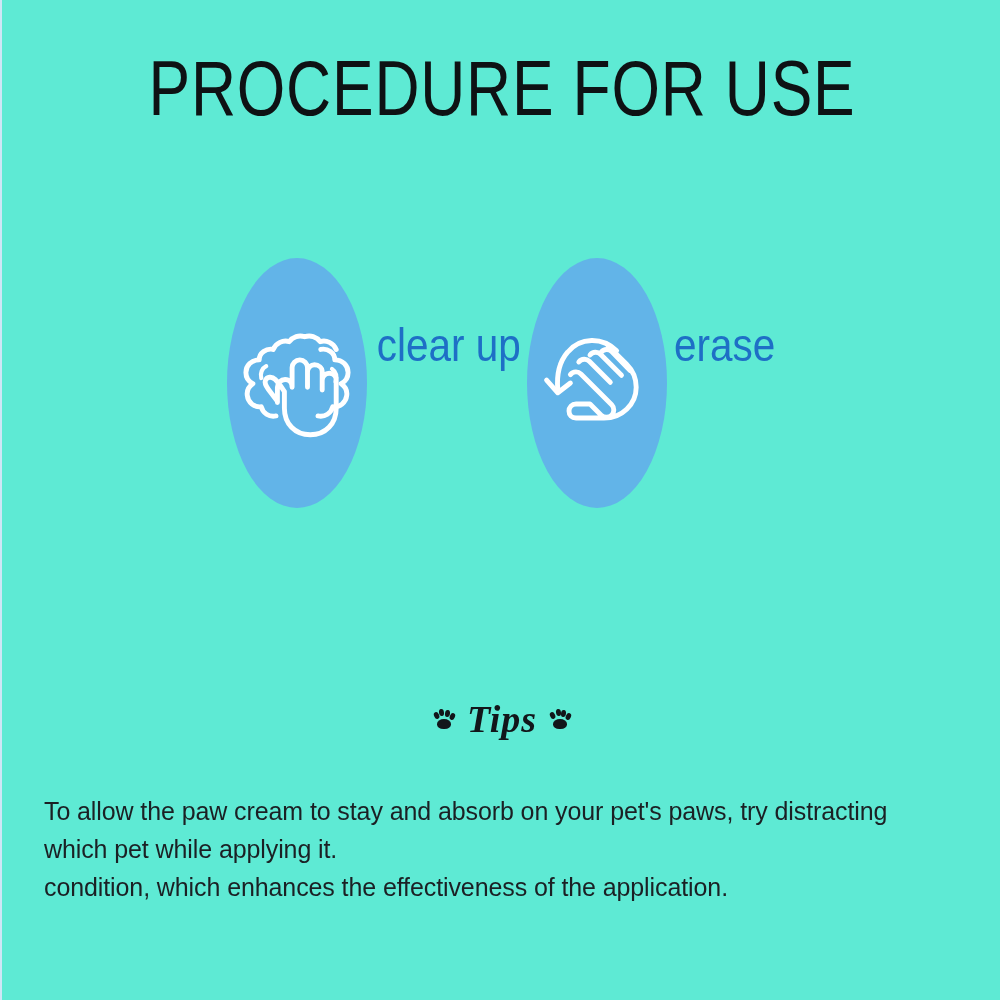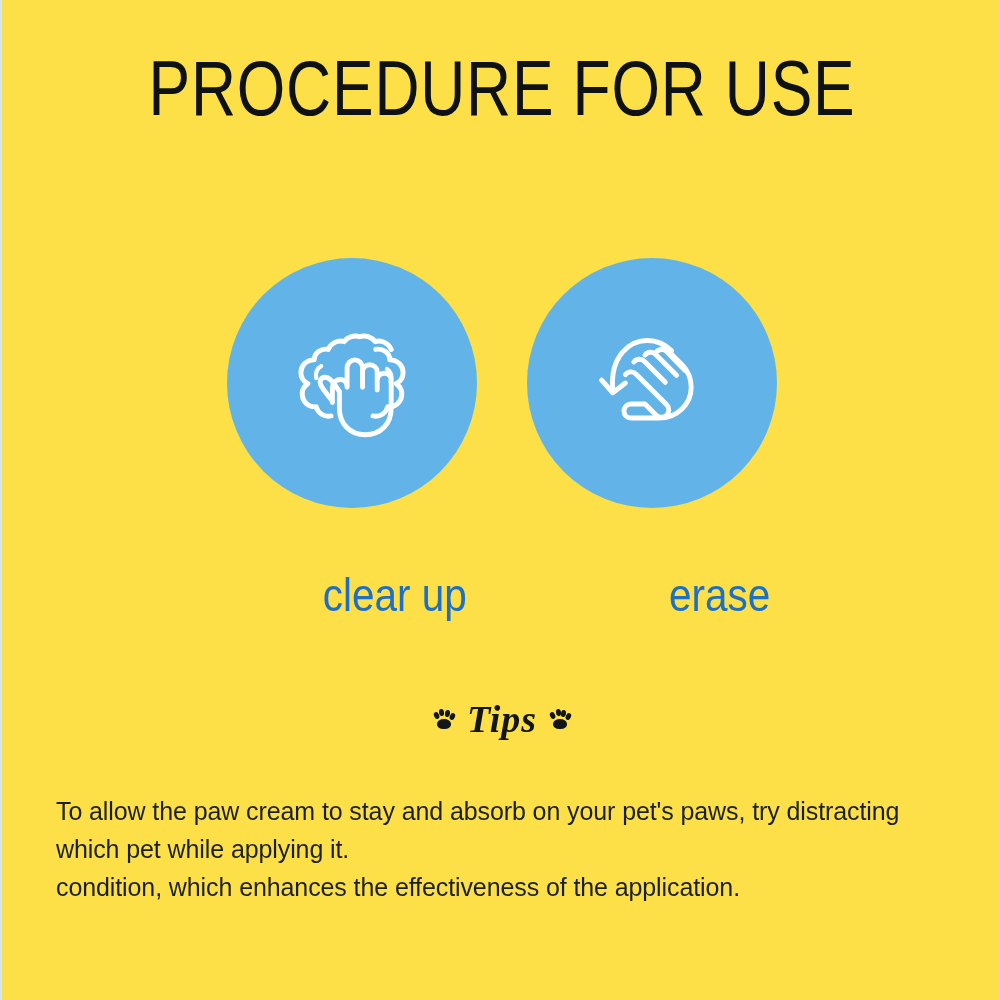--- a/index.html
+++ b/index.html
@@ -11,21 +11,21 @@
     width: 1000px;
     height: 1000px;
     background: #e4f1fc;
     font-family: "Liberation Sans", sans-serif;
     overflow: hidden;
   }
   .page {
     position: relative;
     width: 1000px;
     height: 1000px;
-    background: #fde047;
+    background: #5eead4;
     box-sizing: border-box;
     border-left: 2px solid #cfe6f6;
   }
 
   
   .title {
     position: absolute;
     top: 48px;
     left: 0;
     width: 1000px;
@@ -47,22 +47,21 @@
     top: 258px;
     left: 0;
     width: 1000px;
     display: flex;
     justify-content: center;
     gap: 50px;
   }
   .step {
     width: 250px;
     display: flex;
-    flex-direction: column;
-    align-items: flex-end;
+    align-items: flex-start;
   }
   .circle {
     width: 250px;
     height: 250px;
     border-radius: 50%;
     background: #62b4e8;
     display: flex;
     align-items: center;
     justify-content: center;
   }
@@ -133,21 +132,21 @@
   .paw .t1 { width: 5px;  height: 6.5px; left: 1px;    top: 4px;  transform: rotate(-25deg); }
   .paw .t2 { width: 5px;  height: 7px;   left: 6.5px;  top: 1px;  transform: rotate(-8deg); }
   .paw .t3 { width: 5px;  height: 7px;   left: 12px;   top: 1.5px;transform: rotate(8deg); }
   .paw .t4 { width: 5px;  height: 6.5px; left: 17px;   top: 5px;  transform: rotate(25deg); }
   .paw .pad{ width: 14px; height: 10px;  left: 4px;    top: 11px; border-radius: 50% 50% 45% 45%; }
 
   
   .body-copy {
     position: absolute;
     top: 792px;
-    left: 54px;
+    left: 42px;
     width: 918px;
     font-family: "Liberation Sans", sans-serif;
     font-size: 25px;
     line-height: 38px;
     font-weight: 400;
     color: #1b2024;
     letter-spacing: -0.1px;
   }
   .body-copy p {
     margin: 0;

